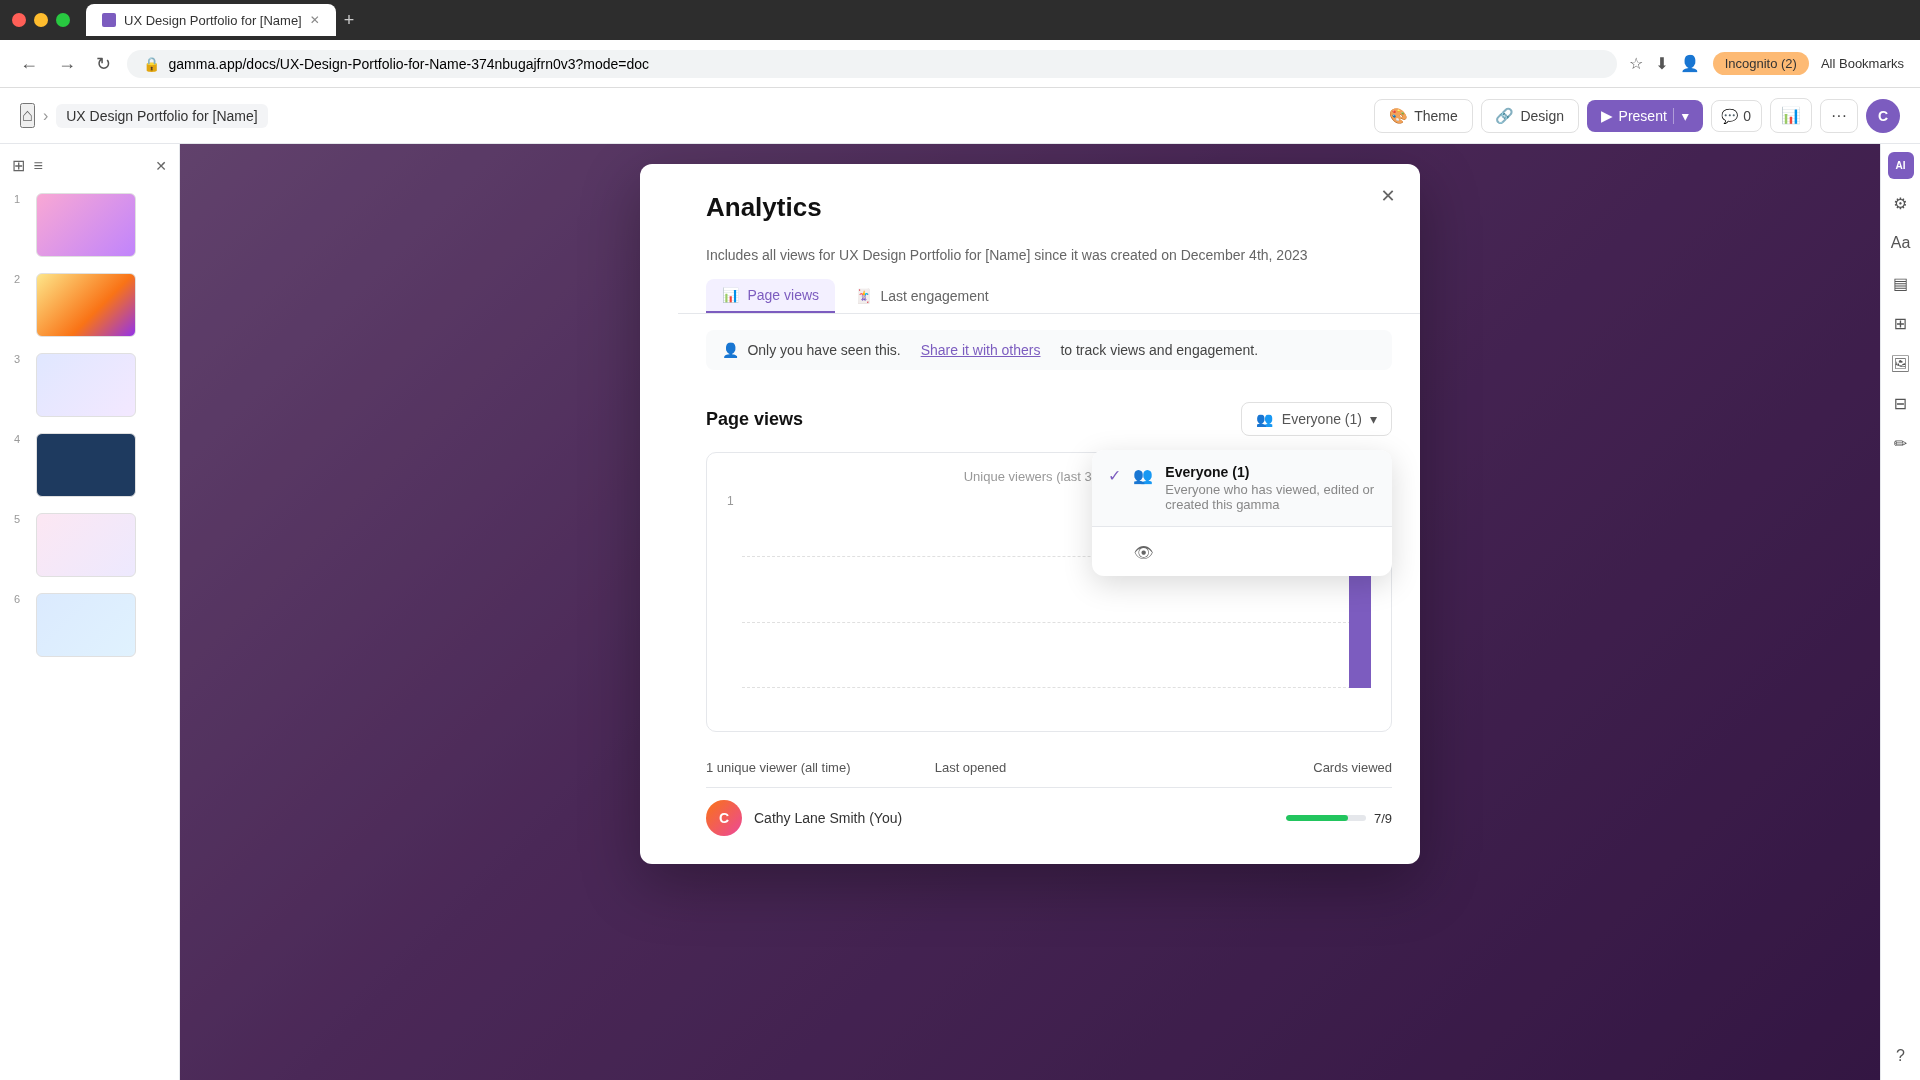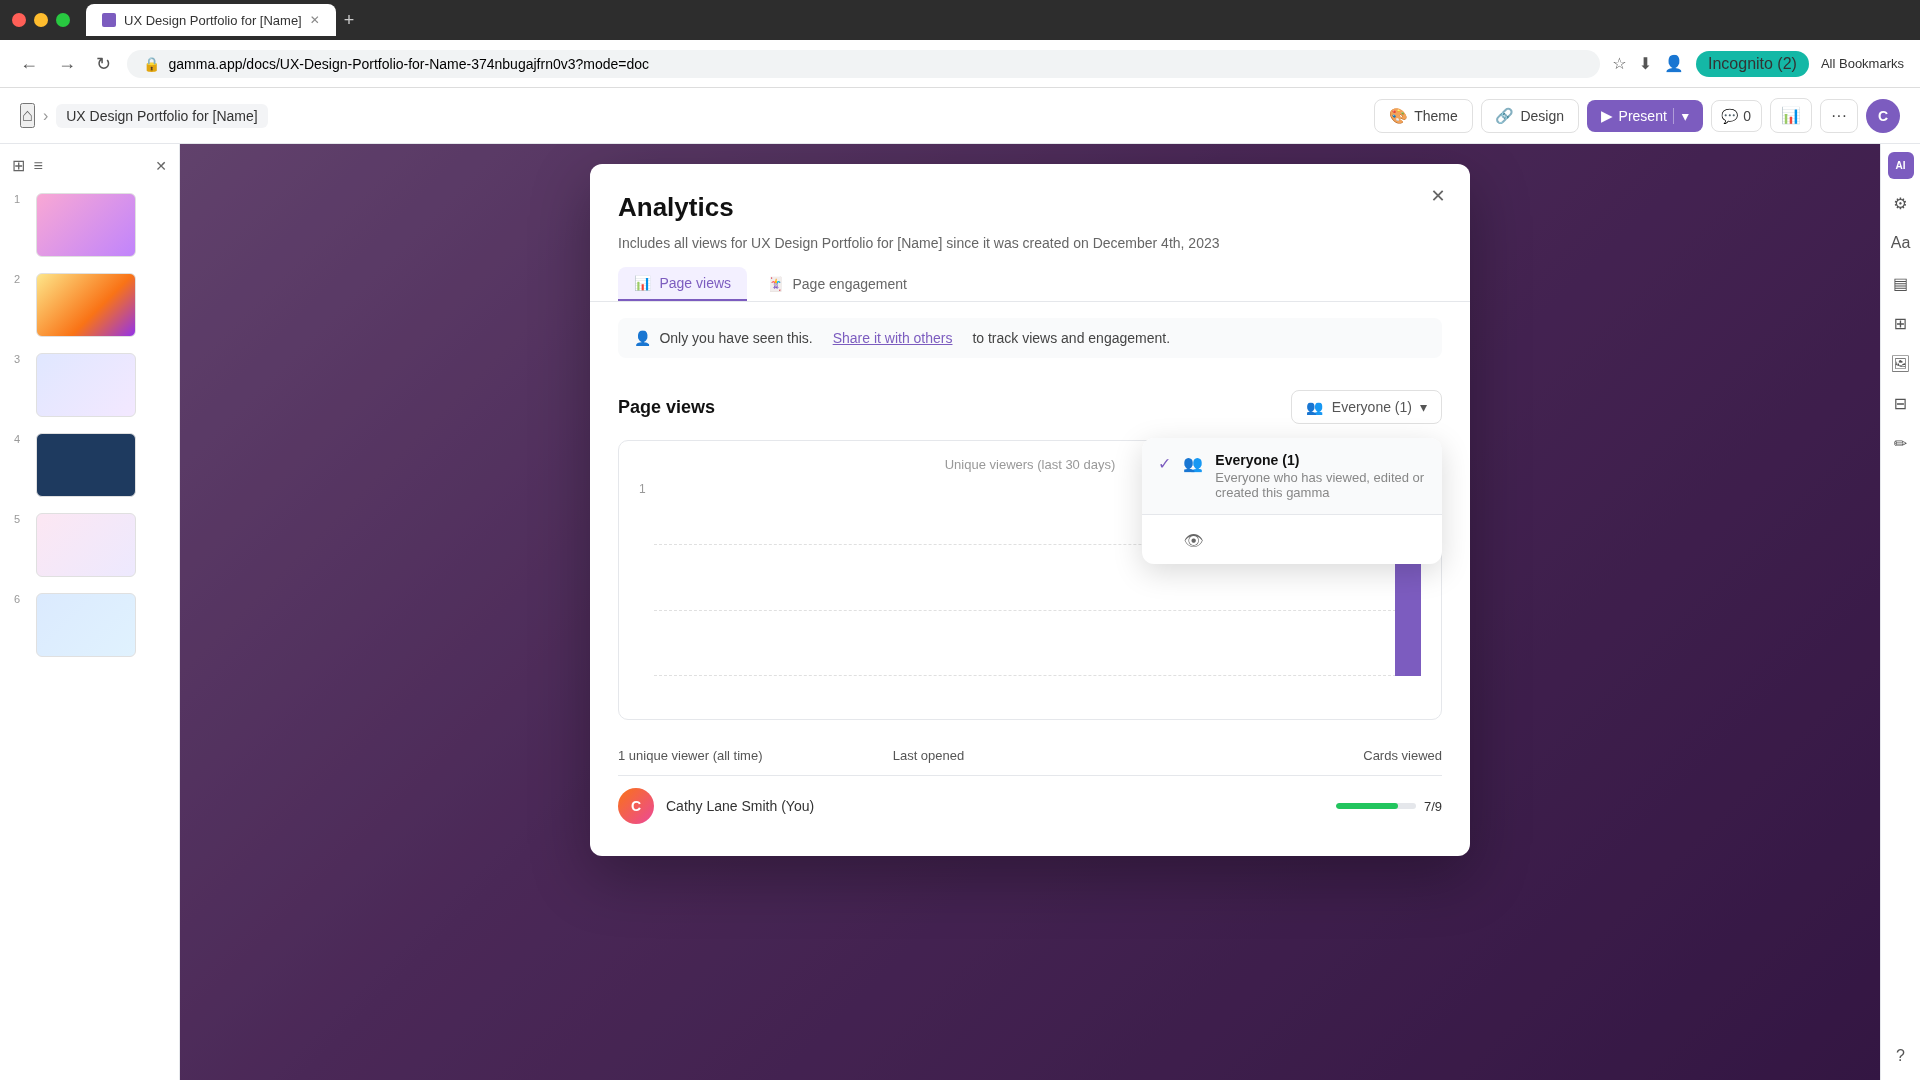--- a/index.html
+++ b/index.html
@@ -19,21 +19,21 @@
     .tab-close { font-size: 12px; color: #888; cursor: pointer; }
     .new-tab-btn { background: transparent; border: none; color: #ccc; font-size: 18px; cursor: pointer; padding: 4px; }
 
     
     .address-bar { background: #fff; width: 100%; height: 48px; display: flex; align-items: center; padding: 0 16px; gap: 12px; border-bottom: 1px solid #ddd; }
     .nav-btn { background: transparent; border: none; color: #555; font-size: 18px; cursor: pointer; padding: 4px; }
     .url-bar { flex: 1; background: #f1f3f4; border-radius: 20px; padding: 6px 16px; font-size: 14px; color: #333; display: flex; align-items: center; gap: 8px; }
     .url-lock { color: #555; font-size: 14px; }
     .url-text { color: #000000; font-size: 14px; }
     .browser-actions { display: flex; gap: 12px; align-items: center; color: #555; font-size: 16px; }
-    .profile-badge { background: #14b8a6; border-radius: 16px; padding: 4px 12px; font-size: 16px; color: #333; cursor: pointer; }
+    .profile-badge { background: #fdba74; border-radius: 16px; padding: 4px 12px; font-size: 13px; color: #333; cursor: pointer; }
 
     
     .app-toolbar { background: #fff; height: 56px; display: flex; align-items: center; padding: 0 20px; gap: 12px; border-bottom: 1px solid #e5e7eb; }
     .toolbar-left { display: flex; align-items: center; gap: 8px; flex: 1; }
     .home-btn { color: #666; font-size: 18px; cursor: pointer; }
     .breadcrumb-sep { color: #999; }
     .breadcrumb-item { color: #333; font-size: 14px; font-weight: 500; background: #f3f4f6; border-radius: 6px; padding: 4px 10px; }
     .toolbar-right { display: flex; align-items: center; gap: 8px; }
     .toolbar-btn { display: flex; align-items: center; gap: 6px; padding: 7px 14px; border-radius: 8px; border: 1px solid #e0e0e0; background: #fff; font-size: 14px; color: #444; cursor: pointer; font-weight: 500; }
     .toolbar-btn.theme { border-color: #e0e0e0; }
@@ -66,24 +66,24 @@
     .content-area { flex: 1; background: #6b4c8c; position: relative; overflow: hidden; }
     .content-bg { width: 100%; height: 100%; background: linear-gradient(135deg, #8b5e9b 0%, #6b3a7d 40%, #4a2060 100%); display: flex; align-items: center; justify-content: center; }
 
     
     .right-sidebar { width: 40px; background: #fff; border-left: 1px solid #e5e7eb; display: flex; flex-direction: column; align-items: center; padding: 8px 0; gap: 8px; }
     .right-sidebar-btn { width: 32px; height: 32px; display: flex; align-items: center; justify-content: center; border-radius: 6px; color: #555; font-size: 16px; cursor: pointer; border: none; background: transparent; }
     .ai-badge { background: #7c5cbf; border-radius: 6px; padding: 8px; color: #fff; font-size: 10px; font-weight: bold; cursor: pointer; }
 
     
     .modal-overlay { position: absolute; top: 0; left: 0; width: 100%; height: 100%; background: rgba(0,0,0,0.3); z-index: 100; display: flex; align-items: flex-start; justify-content: center; padding-top: 20px; }
-    .modal { background: #fff; border-radius: 12px; width: 880px; max-height: 700px; overflow: hidden; box-shadow: 0 20px 60px rgba(0,0,0,0.3); position: relative; }
+    .modal { background: #fff; border-radius: 12px; width: 780px; max-height: 700px; overflow: hidden; box-shadow: 0 20px 60px rgba(0,0,0,0.3); position: relative; padding-left: 38px; }
     .modal-header { padding: 28px 28px 0; }
     .modal-title { font-size: 26px; font-weight: 700; color: #111; }
-    .modal-subtitle { font-size: 14px; color: #666; margin-top: 12px; }
+    .modal-subtitle { font-size: 14px; color: #666; margin-top: 24px; }
     .modal-close { position: absolute; top: 16px; right: 16px; background: transparent; border: none; font-size: 18px; color: #666; cursor: pointer; width: 32px; height: 32px; display: flex; align-items: center; justify-content: center; border-radius: 6px; }
 
     
     .modal-tabs { display: flex; gap: 4px; padding: 16px 28px 0; border-bottom: 1px solid #e5e7eb; }
     .modal-tab { padding: 8px 16px; font-size: 14px; font-weight: 500; color: #666; cursor: pointer; border-radius: 8px 8px 0 0; display: flex; align-items: center; gap: 8px; border: none; background: transparent; }
     .modal-tab.active { color: #7c5cbf; background: #f3f0ff; border-bottom: 2px solid #7c5cbf; }
 
     
     .modal-alert { margin: 16px 28px; background: #f9fafb; border-radius: 8px; padding: 12px 16px; font-size: 14px; color: #444; display: flex; align-items: center; gap: 8px; }
     .alert-link { color: #7c5cbf; text-decoration: underline; cursor: pointer; }
@@ -236,21 +236,21 @@
           <button class="modal-close">✕</button>
         </div>
 
         <div class="modal-tabs">
           <button class="modal-tab active">
             <span>📊</span>
             <span>Page views</span>
           </button>
           <button class="modal-tab">
             <span>🃏</span>
-            <span>Page engagement</span>
+            <span>Last engagement</span>
           </button>
         </div>
 
         <div class="modal-alert">
           <span>👤</span>
           <span>Only you have seen this.</span>
           &nbsp;
           <a class="alert-link">Share it with others</a>
           &nbsp;
           <span>to track views and engagement.</span>

